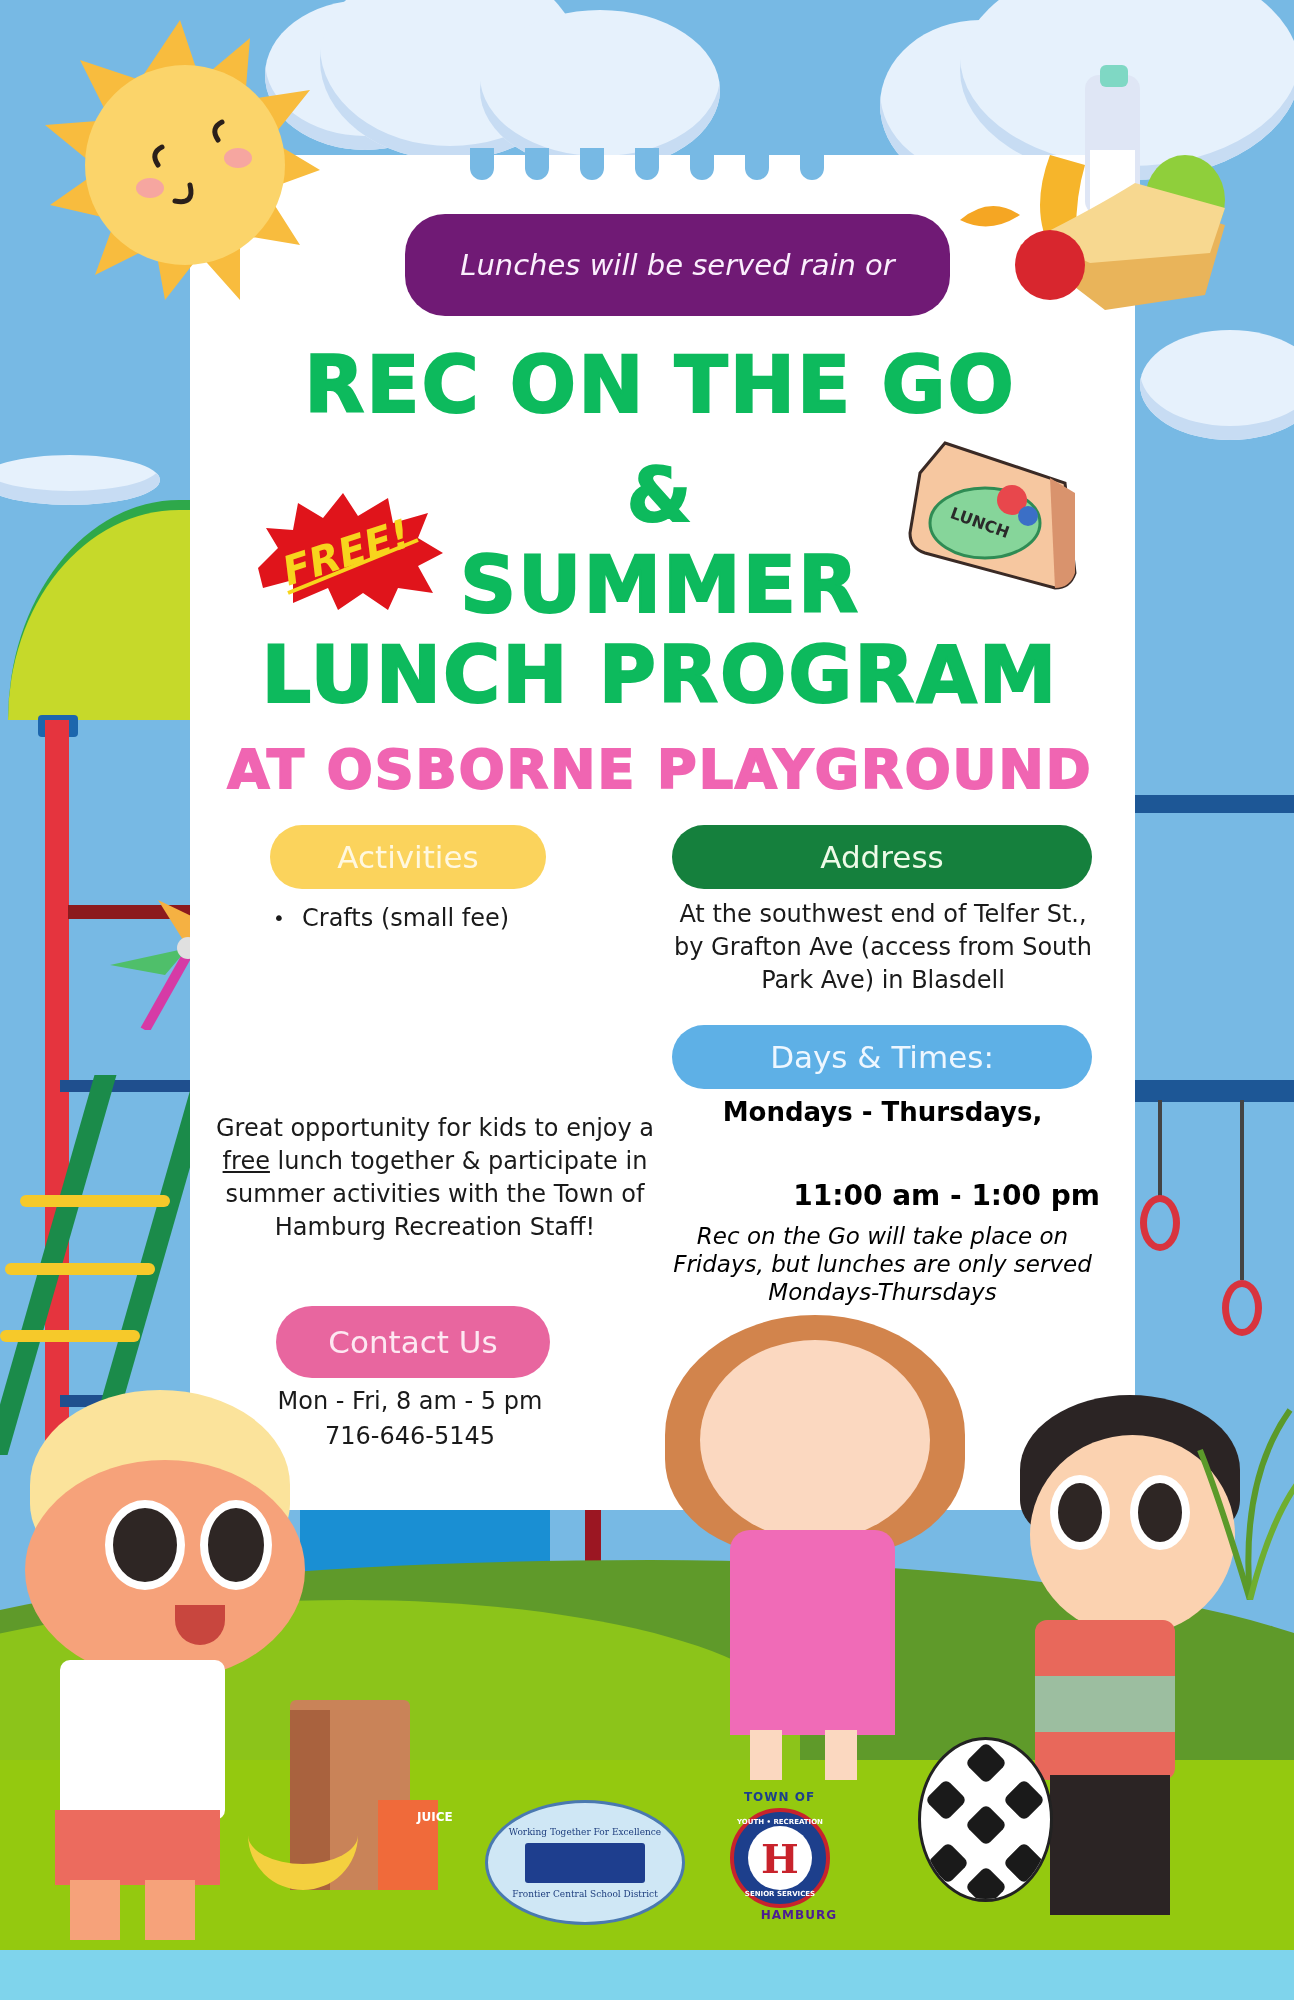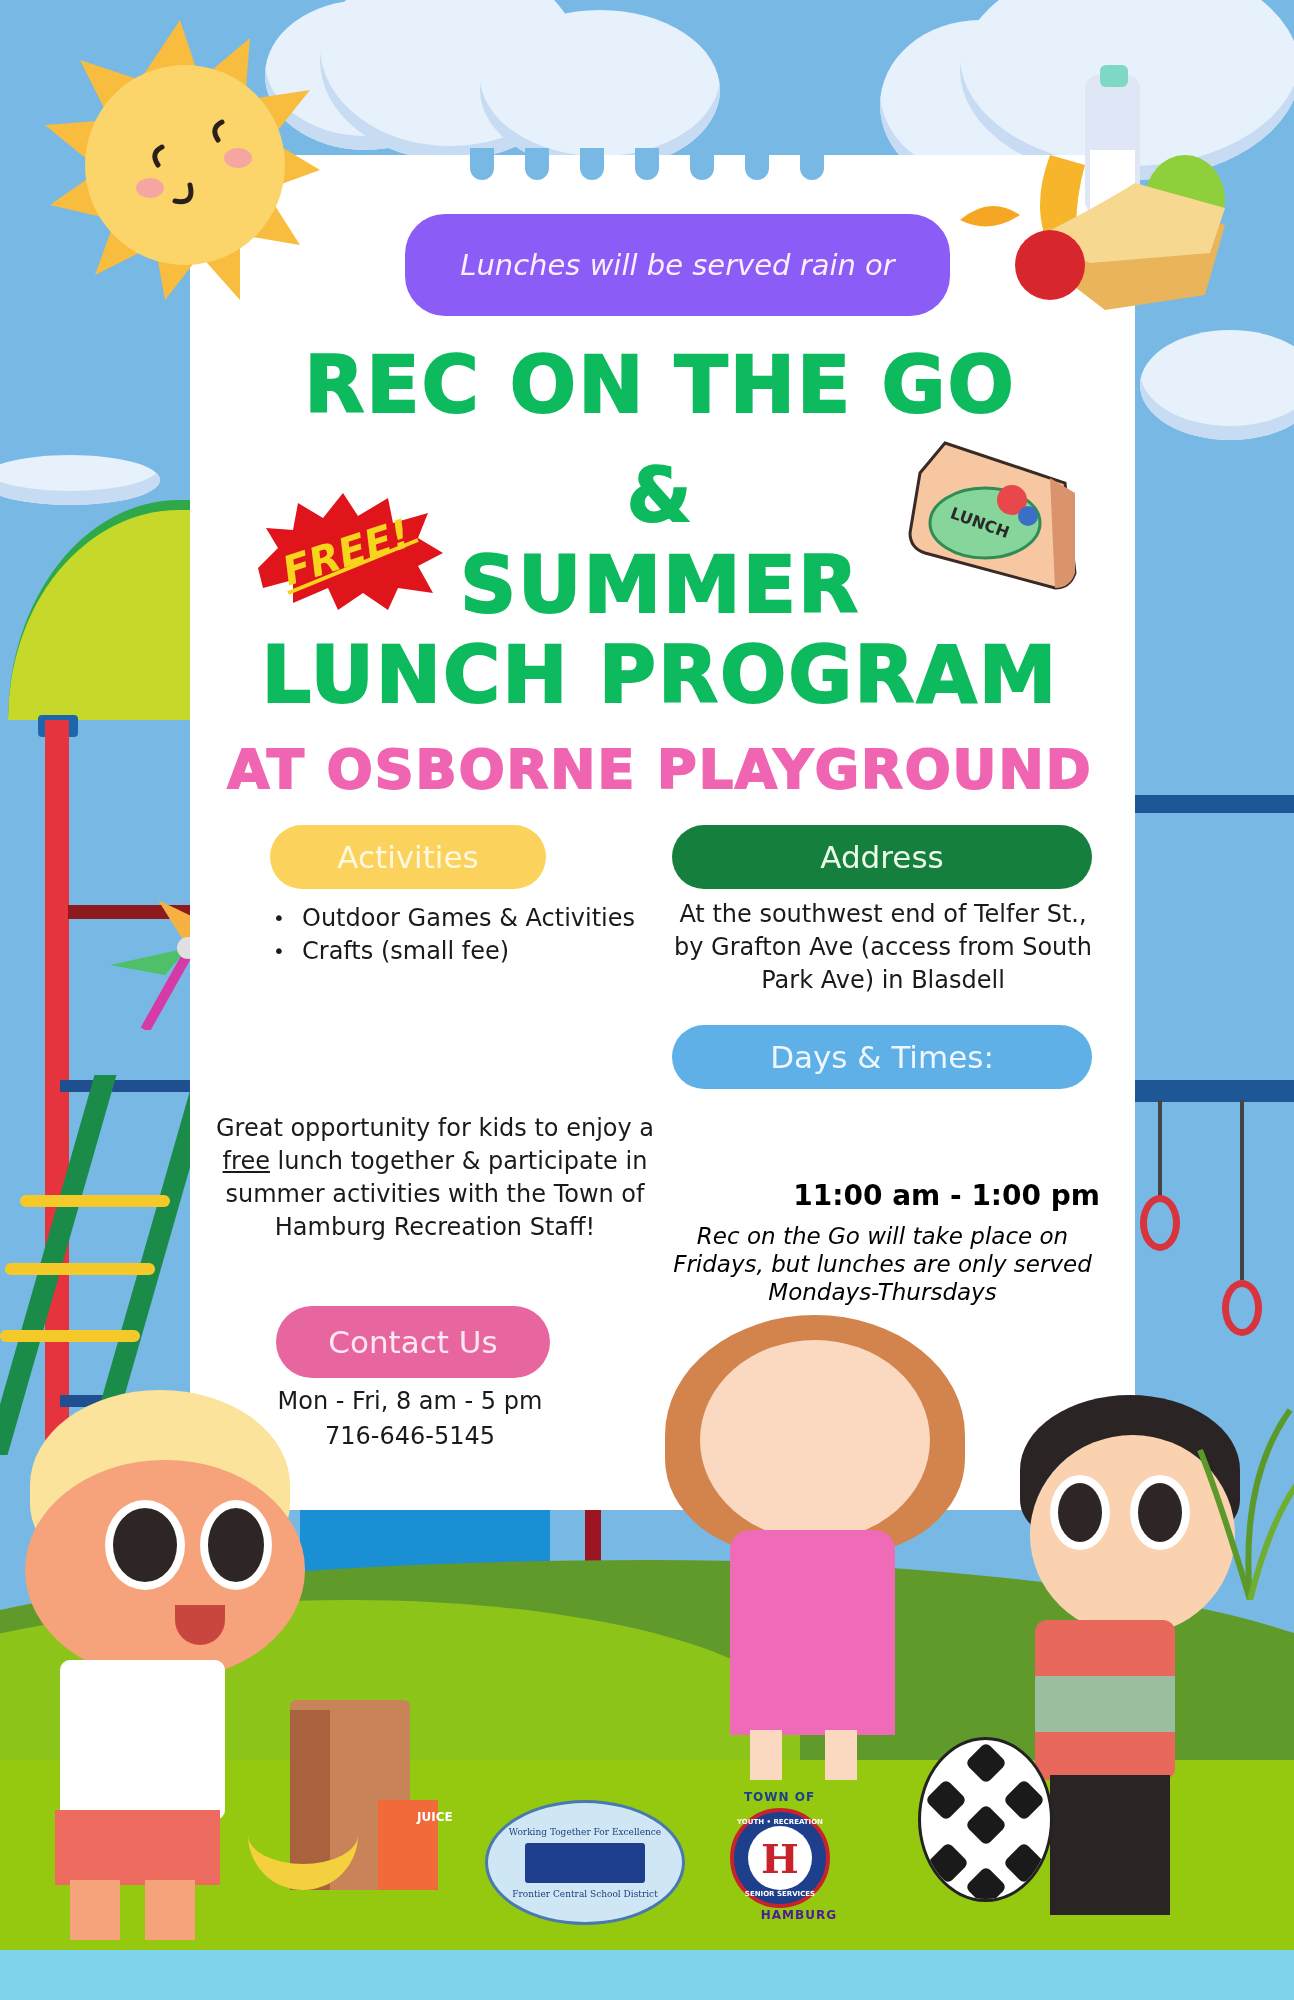--- a/index.html
+++ b/index.html
@@ -41,21 +41,21 @@
 
   
   .card { left:190px; top:155px; width:945px; height:1355px; background:#fff; }
   .scallop { top:148px; width:24px; height:32px; background:#77b9e4; border-radius:0 0 12px 12px; }
 
   
   .sun-rays { left:40px; top:20px; width:280px; height:280px; }
 
   
   .pill { border-radius:40px; display:flex; align-items:center; justify-content:center; text-align:center; color:#fff; }
-  .banner { left:405px; top:214px; width:545px; height:102px; background:#8b5cf6; font-style:italic; font-size:29px; line-height:36px; padding:0 20px; color:#fbeefd; }
+  .banner { left:405px; top:214px; width:545px; height:102px; background:#701a75; font-style:italic; font-size:29px; line-height:36px; padding:0 20px; color:#fbeefd; }
 
   .title { left:200px; width:920px; text-align:center; font-family:"DejaVu Sans", sans-serif; font-weight:900; color:#0dba5d; letter-spacing:2px; -webkit-text-stroke:2px #0dba5d; }
   .t1 { top:340px; font-size:78px; line-height:90px; }
   .t2 { top:455px; font-size:74px; line-height:80px; }
   .t3 { top:540px; font-size:78px; line-height:90px; }
   .t4 { top:630px; font-size:78px; line-height:90px; }
   .t5 { top:735px; font-size:54px; line-height:70px; color:#f065b2; -webkit-text-stroke:2px #f065b2; }
 
   .free-burst { left:248px; top:488px; width:200px; height:125px; }
   .lunchbag { left:900px; top:428px; width:190px; height:165px; }
@@ -202,38 +202,38 @@
   <path d="M45 15 l120 40 l10 90 q-5 15 -20 15 l-130 -35 q-15 -5 -15 -20 l10 -60z" fill="#f6c7a0" stroke="#3a2a25" stroke-width="3"></path>
   <path d="M150 50 l25 15 l0 80 q-5 15 -20 15z" fill="#d9936d"></path>
   <ellipse cx="85" cy="95" rx="55" ry="35" fill="#86d59a" stroke="#2f8c54" stroke-width="3"></ellipse>
   <circle cx="112" cy="72" r="15" fill="#e8474c"></circle>
   <circle cx="128" cy="88" r="10" fill="#3b6fc6"></circle>
   <text x="78" y="100" text-anchor="middle" transform="rotate(20 78 100)" font-family="DejaVu Sans, sans-serif" font-size="16" font-weight="bold" fill="#2a2a2a">LUNCH</text>
 </svg>
 
 <div class="abs pill hdr hdr-activities">Activities</div>
 <ul class="abs body-text act-list">
-  <li>Outdoor Games &amp; Activities</li>
   <li>Crafts (small fee)</li>
 </ul>
 <div class="abs body-text great">
   <span>Great opportunity for kids to enjoy a</span>
   <u>free</u>
   <span>lunch together &amp; participate in summer activities with the Town of Hamburg Recreation Staff!</span>
 </div>
 
 <div class="abs pill hdr hdr-contact">Contact Us</div>
 <div class="abs body-text contact-hours">Mon - Fri,  8 am - 5 pm</div>
 <div class="abs body-text contact-phone">716-646-5145</div>
 
 <div class="abs pill hdr hdr-address">Address</div>
 <div class="abs body-text address-text">At the southwest end of Telfer St., by Grafton Ave (access from South Park Ave) in Blasdell</div>
 
 <div class="abs pill hdr hdr-days">Days &amp; Times:</div>
 <div class="abs days-text">
+  <div>Mondays - Thursdays,</div>
 </div>
 <div class="abs hours-text">11:00 am - 1:00 pm</div>
 <div class="abs note-text" style="top:1222px;">Rec on the Go will take place on Fridays, but lunches are only served Mondays-Thursdays</div>
 
 <div class="abs" style="left:10px;top:1390px;width:300px;height:560px;">
   <div class="abs kid-head" style="left:20px;top:0;width:260px;height:190px;background:#fbe39b;border-radius:50% 50% 40% 40%;"></div>
   <div class="abs kid-head" style="left:15px;top:70px;width:280px;height:220px;background:#f6a27a;"></div>
   <div class="abs eye" style="left:95px;top:110px;width:80px;height:90px;"></div>
   <div class="abs eye" style="left:190px;top:110px;width:72px;height:90px;"></div>
   <div class="abs" style="left:165px;top:215px;width:50px;height:40px;background:#c8463e;border-radius:0 0 25px 25px;"></div>

